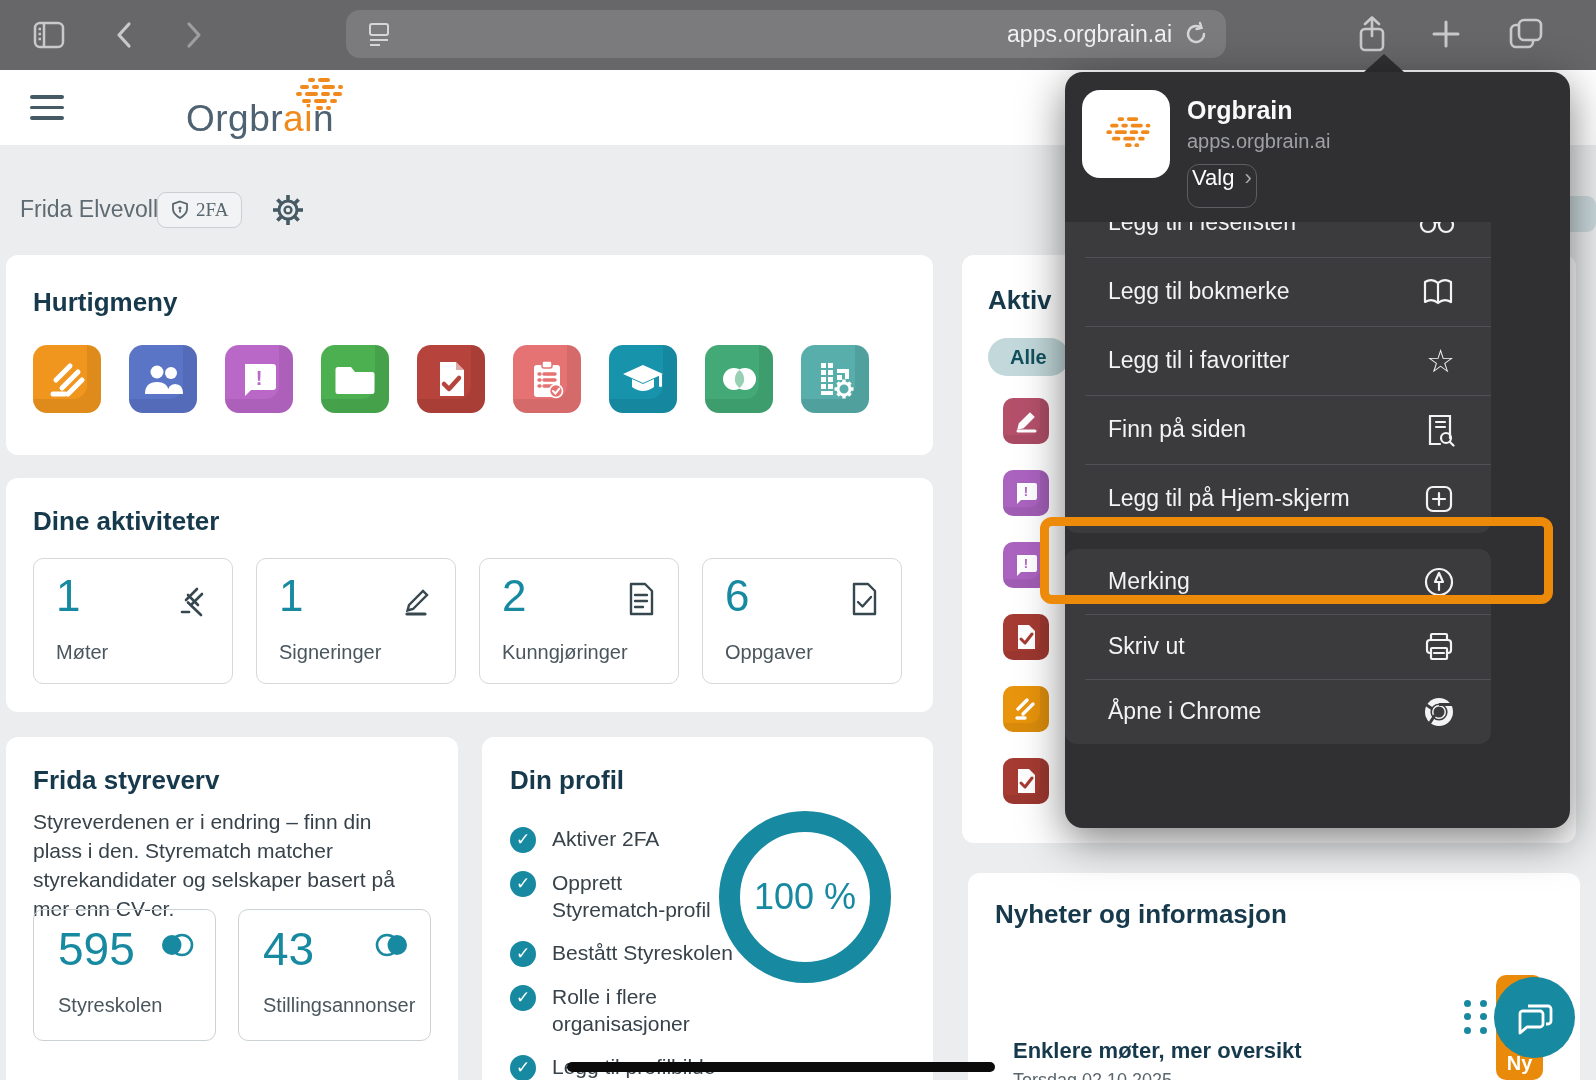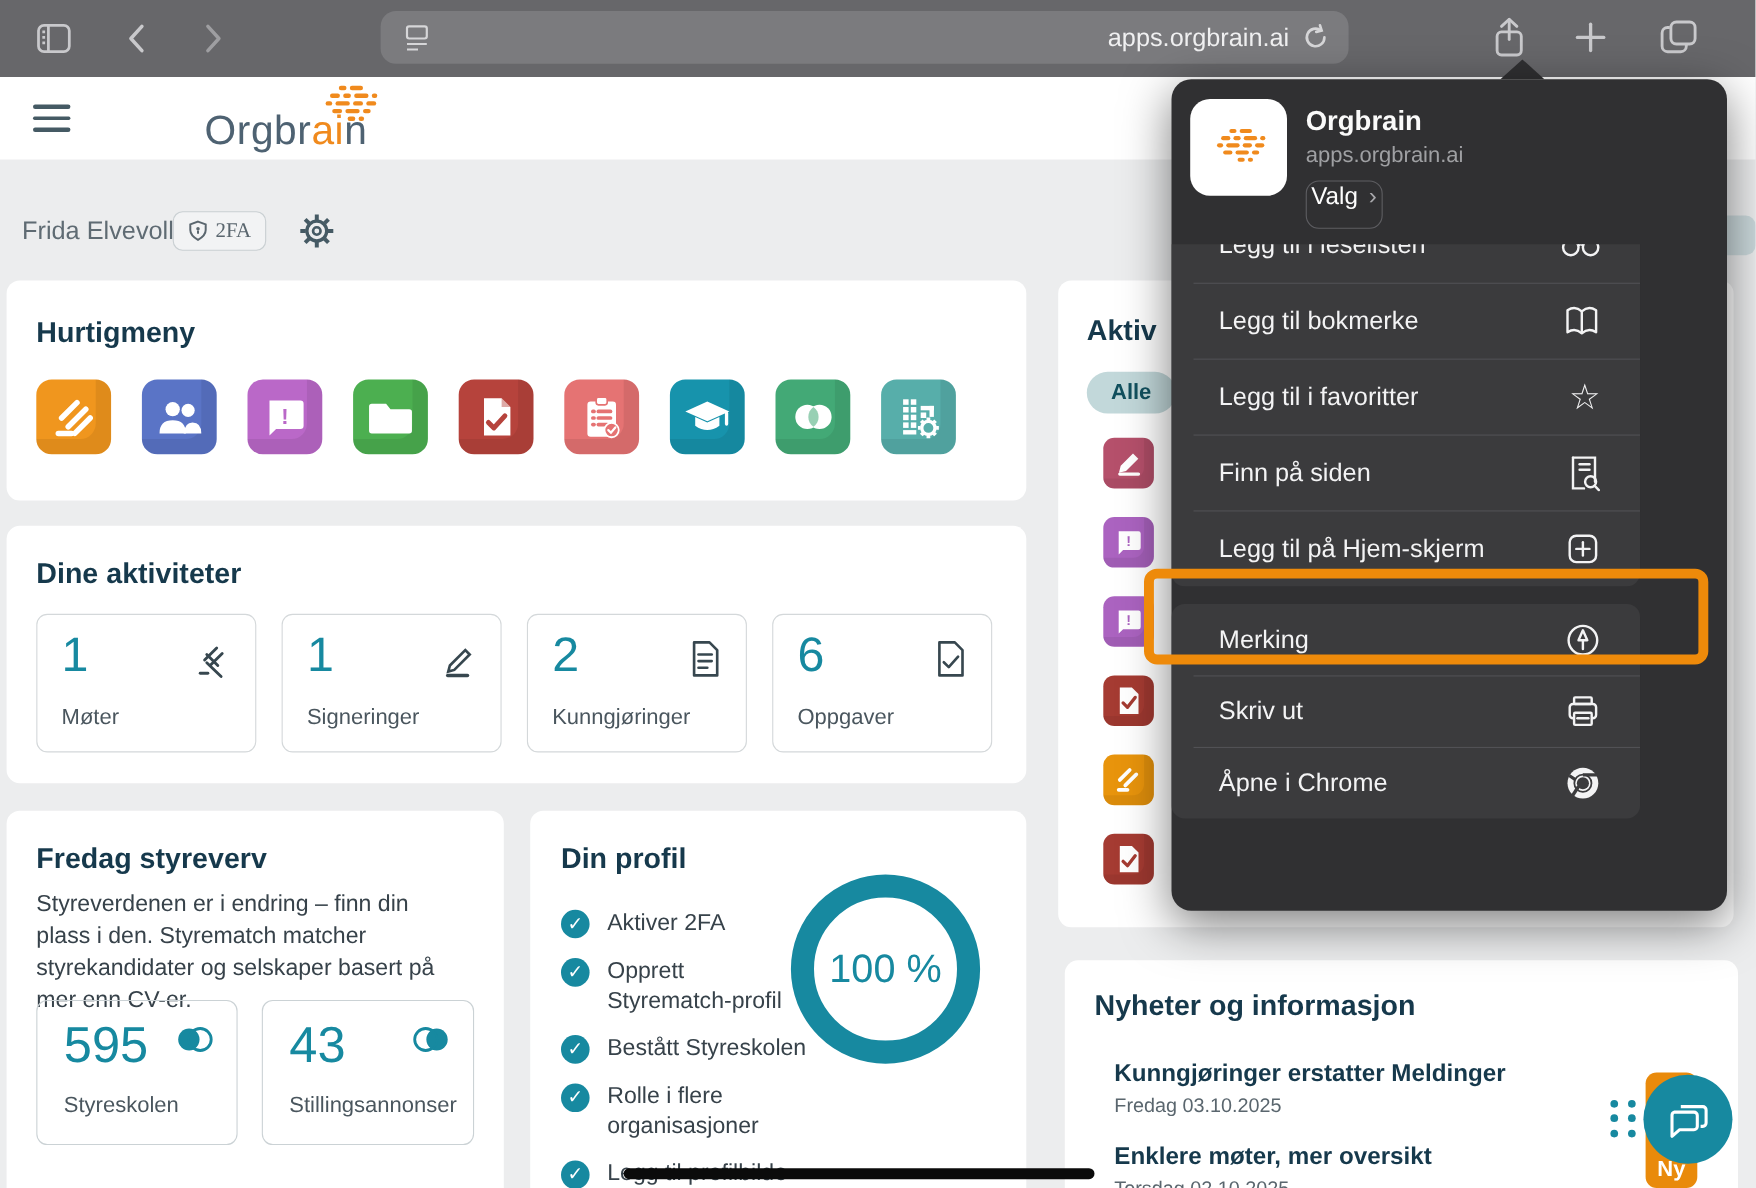--- a/index.html
+++ b/index.html
@@ -44,21 +44,21 @@
   
   .styre-desc{position:absolute;left:27px;top:70px;width:392px;font-size:21px;line-height:29px;color:#37424A;}
   .mini-stat{position:absolute;top:172px;height:132px;border:1.5px solid #CBD2D5;border-radius:10px;cursor:pointer;}
   .mini-stat .num{position:absolute;left:24px;top:12px;font-size:46px;color:#1789A0;}
   .mini-stat .lbl{position:absolute;left:24px;top:84px;font-size:20px;color:#4A565E;}
   .mini-stat .ic{position:absolute;right:18px;top:20px;}
   
   .check-row{display:flex;align-items:flex-start;gap:16px;margin-bottom:16px;width:230px;}
   .check-dot{flex:0 0 26px;width:26px;height:26px;border-radius:50%;background:#1789A0;color:#fff;font-size:17px;line-height:26px;text-align:center;margin-top:2px;}
   .check-lbl{font-size:21px;line-height:27px;color:#37424A;}
-  .donut{position:absolute;right:42px;top:58px;width:172px;height:172px;border:21px solid #1789A0;border-radius:50%;display:flex;align-items:center;justify-content:center;}
+  .donut{position:absolute;right:42px;top:74px;width:172px;height:172px;border:21px solid #1789A0;border-radius:50%;display:flex;align-items:center;justify-content:center;}
   .donut span{font-size:36px;color:#1789A0;}
   
   .chip-alle{position:absolute;left:26px;top:83px;height:38px;background:#C2D8DA;border-radius:19px;padding:0 22px;line-height:38px;font-size:20px;font-weight:bold;color:#11505E;cursor:pointer;}
   .feed-tile{position:absolute;left:41px;width:46px;height:46px;border-radius:10px;display:flex;align-items:center;justify-content:center;cursor:pointer;box-shadow:inset -9px -9px 0 rgba(0,0,0,.06);}
   .f-pen{background:#B5506B}.f-bub{background:#AB63C0}.f-doc{background:#A53B32}.f-gav{background:#E8940C}
   
   .news-item-title{font-size:22px;font-weight:bold;color:#16394C;}
   .news-item-date{font-size:18px;color:#5A666E;margin-top:6px;}
   
   .drag-dots{position:absolute;left:1464px;top:1000px;width:26px;height:34px;display:grid;grid-template-columns:1fr 1fr;gap:6px;cursor:grab;}
@@ -348,21 +348,21 @@
       <svg width="34" height="36" viewBox="0 0 34 36" fill="none" stroke="#37474F" stroke-width="2.4" stroke-linecap="round" stroke-linejoin="round">
           <path d="M7 3 h14 l7 7 v23 h-21 z"></path>
           <polyline points="11,21 15.5,25.5 24,16"></polyline>
         </svg>
     </span>
     <div class="lbl">Oppgaver</div>
   </div>
 </div>
 
 <div class="card" id="card-styre">
-  <div class="card-title" style="position:absolute;left:27px;top:28px;">Fredag styreverv</div>
+  <div class="card-title" style="position:absolute;left:27px;top:28px;">Frida styreverv</div>
   <div class="styre-desc">Styreverdenen er i endring – finn din plass i den. Styrematch matcher styrekandidater og selskaper basert på mer enn CV-er.</div>
   <div class="mini-stat" style="left:27px;width:183px;">
     <div class="num">595</div>
     <span class="ic">
       <svg width="40" height="30" viewBox="0 0 40 30">
           <circle cx="15" cy="15" r="10" fill="#1789A0"></circle>
           <circle cx="25" cy="15" r="10" fill="#fff" stroke="#1789A0" stroke-width="2.6"></circle>
           <path d="M20 6.7 a10 10 0 0 0 0 16.6 a10 10 0 0 0 0 -16.6 z" fill="#1789A0"></path>
         </svg>
     </span>
@@ -447,24 +447,20 @@
   <div class="feed-tile f-doc" style="top:503px;">
     <svg width="26" height="28" viewBox="0 0 26 28">
         <path d="M5 2 h11 l6 6 v18 h-17 z" fill="#fff"></path>
         <polyline points="8,16 12,20 19,11" fill="none" stroke="#A53B32" stroke-width="3" stroke-linecap="round" stroke-linejoin="round"></polyline>
       </svg>
   </div>
 </div>
 
 <div class="card" id="card-news">
   <div class="card-title" style="position:absolute;left:27px;top:26px;">Nyheter og informasjon</div>
-  <div style="position:absolute;left:45px;top:90px;">
-    <div class="news-item-title">Kunngjøringer erstatter Meldinger</div>
-    <div class="news-item-date">Fredag 03.10.2025</div>
-  </div>
   <div style="position:absolute;left:45px;top:165px;">
     <div class="news-item-title">Enklere møter, mer oversikt</div>
     <div class="news-item-date">Torsdag 02.10.2025</div>
   </div>
 </div>
 
 <div class="drag-dots">
     <i></i>
     <i></i>
     <i></i>

